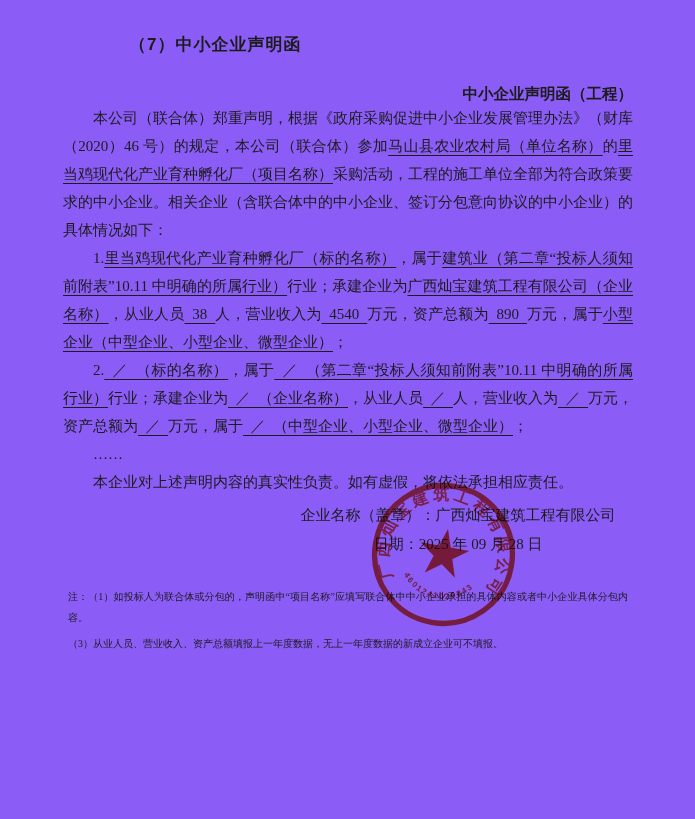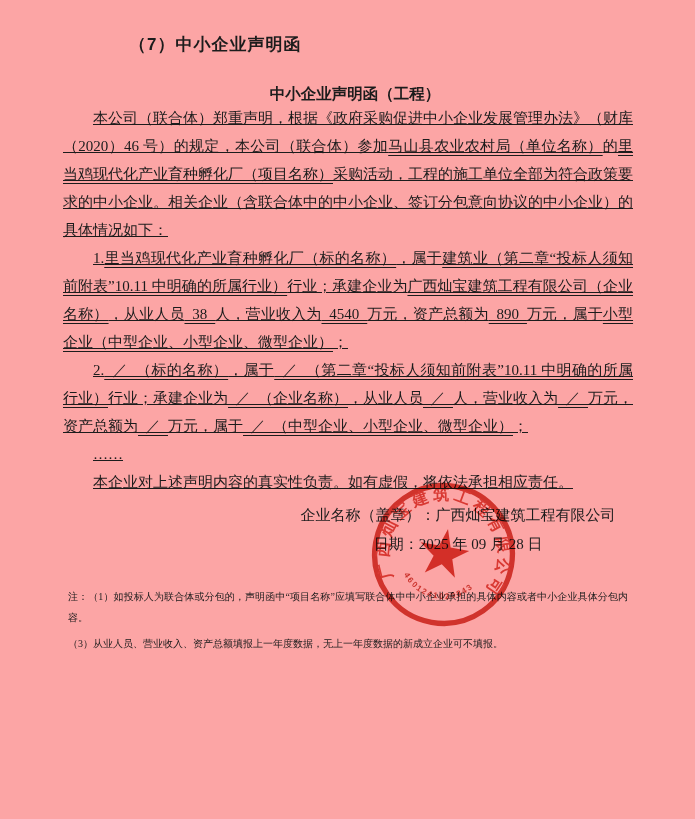--- a/index.html
+++ b/index.html
@@ -4,39 +4,39 @@
 <style>
   html,body{margin:0;padding:0;background:#ffffff;}
   body{width:695px;height:819px;overflow:hidden;}
   .page{
     position:relative;
     width:695px;height:819px;
     box-sizing:border-box;
     padding:34px 62px 0 63px;
     font-family:"Liberation Serif","DejaVu Serif",serif;
     color:#1c1c1c;
-    background:#fca5a5;
+    background:#8b5cf6;
   }
   .heading{
     font-family:"Liberation Sans","DejaVu Sans",sans-serif;
     font-size:17px;font-weight:700;
     margin:0 0 0 66px;
     letter-spacing:1px;
     line-height:22px;
   }
   .doc-title{
     font-family:"Liberation Sans","DejaVu Sans",sans-serif;
     font-size:15.5px;font-weight:700;
-    text-align:center;
+    text-align:right;
     margin:27px 0 0 14px;
     line-height:21px;
   }
   p.body{
     font-size:15px;line-height:28px;
-    margin:0;text-align:justify;text-decoration:underline;
+    margin:0;text-align:justify;
   }
   p.indent{text-indent:2em;}
   .para1{margin-top:17px;}
   .item1{margin-top:3px;}
   .u{
     text-decoration:underline;
     text-underline-offset:4px;
     text-decoration-thickness:1px;
     white-space:pre-wrap;
   }

